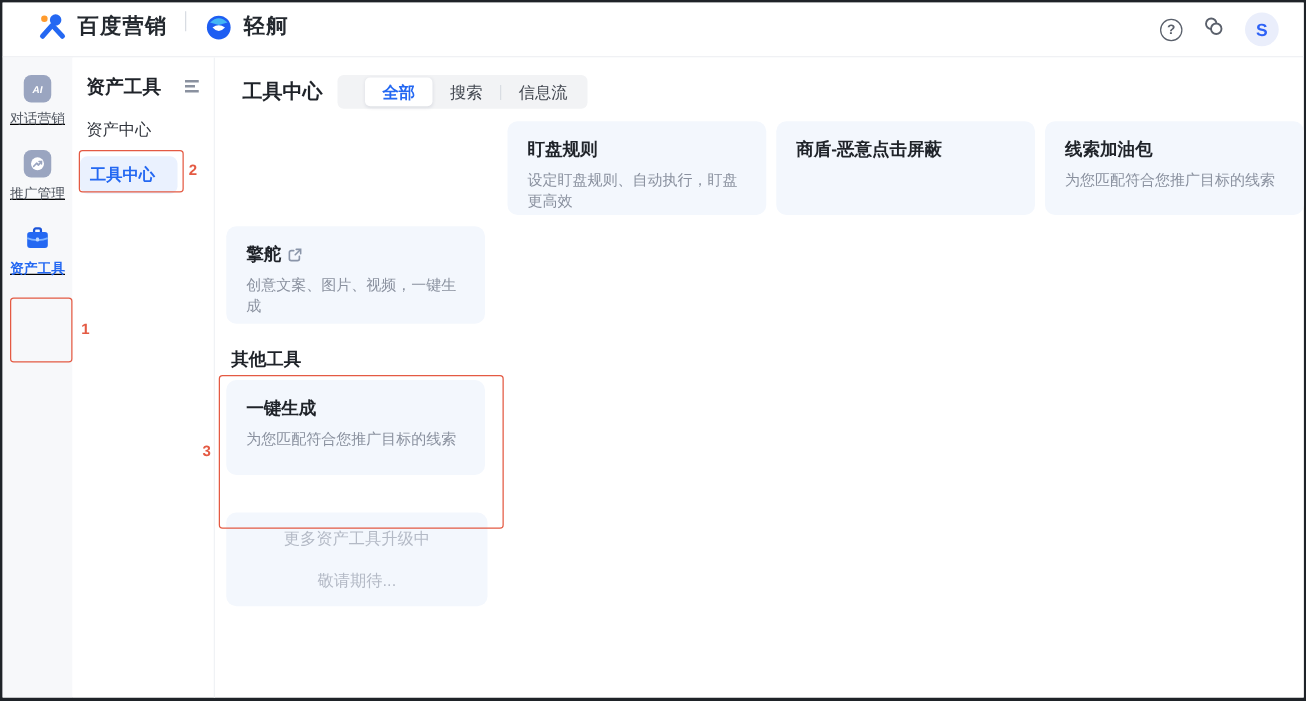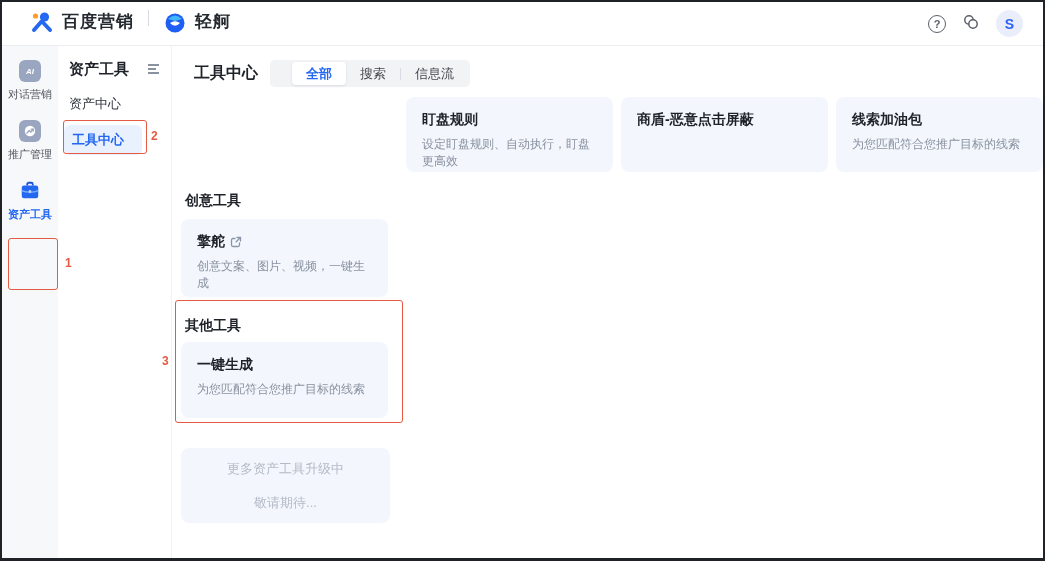--- a/index.html
+++ b/index.html
@@ -36,21 +36,21 @@
   
   .body { display:flex; height:513px; }
 
   
   .sidebar {
     width:56px; background:#f7f8fa; padding-top:14px;
     display:flex; flex-direction:column; align-items:center; flex-shrink:0;
   }
   .side-item {
     width:56px; height:44px; margin-bottom:16px; cursor:pointer;
-    display:flex; flex-direction:column; align-items:center; justify-content:flex-start;
+    display:flex; flex-direction:column; align-items:center; justify-content:flex-start;text-decoration:underline;
   }
   .side-ico {
     width:22px; height:22px; border-radius:6px; background:#9aa5c0;
     display:flex; align-items:center; justify-content:center; margin-bottom:5px;
   }
   .side-ico svg { display:block; }
   .side-label { font-size:11px; color:#4e545e; white-space:nowrap; }
   .side-item.active .side-label { color:#2468f2; font-weight:bold; }
   .side-ico.briefcase { background:transparent; }
 
@@ -229,21 +229,20 @@
         </div>
         <div class="card">
           <div class="card-title">商盾-恶意点击屏蔽</div>
         </div>
         <div class="card">
           <div class="card-title">线索加油包</div>
           <div class="card-desc">为您匹配符合您推广目标的线索</div>
         </div>
       </div>
 
-      <div class="section-header">创意工具</div>
       <div class="card creative">
         <div class="card-title">
           <span>擎舵</span>
           <span class="ext-icon">
             <svg width="12" height="12" viewBox="0 0 12 12" fill="none">
               <path d="M5 2.5 H3 C2.2 2.5 1.5 3.2 1.5 4 V9 C1.5 9.8 2.2 10.5 3 10.5 H8 C8.8 10.5 9.5 9.8 9.5 9 V7" stroke="#8a95a9" stroke-width="1.3" stroke-linecap="round"></path>
               <path d="M7 1.5 H10.5 V5" stroke="#8a95a9" stroke-width="1.3" stroke-linecap="round"></path>
               <path d="M10.2 1.8 L6.2 5.8" stroke="#8a95a9" stroke-width="1.3" stroke-linecap="round"></path>
             </svg>
           </span>

